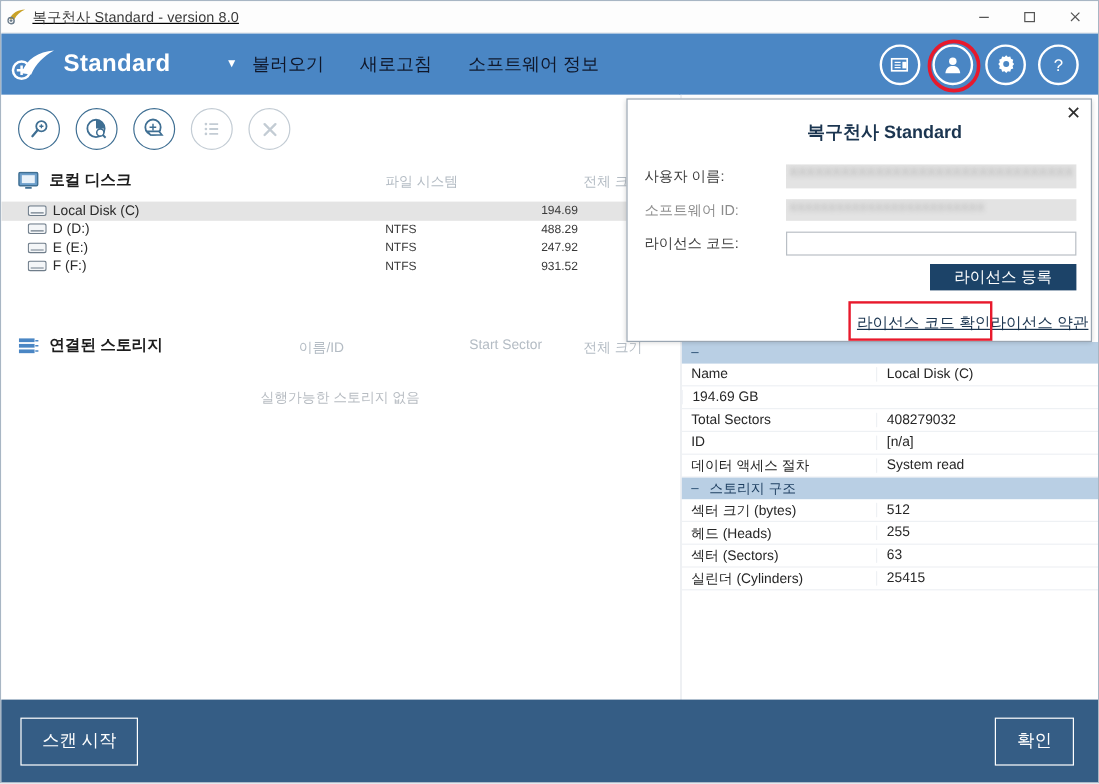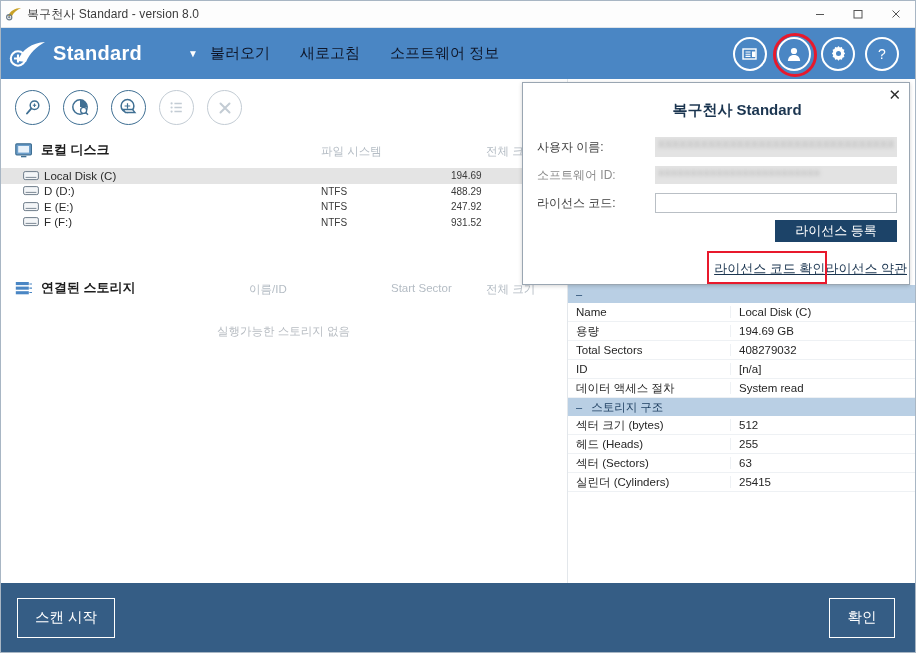--- a/index.html
+++ b/index.html
@@ -8,21 +8,21 @@
     width:916px;height:653px;overflow:hidden;
     background:#ffffff;
     font-family:"Liberation Sans","DejaVu Sans",sans-serif;
     -webkit-font-smoothing:antialiased;
   }
   #app{position:relative;width:916px;height:653px;background:#fff;box-sizing:border-box;
        border:1px solid #a8b6c4;overflow:hidden;}
 
   
   .titlebar{position:absolute;left:0;top:0;width:100%;height:27px;background:#fdfdfd;
-            border-bottom:1px solid #dfe4e9;display:flex;align-items:center;box-sizing:border-box;}
+            border-bottom:1px solid #dfe4e9;display:flex;align-items:center;box-sizing:border-box;text-decoration:underline;}
   .tb-icon{width:26px;height:27px;display:flex;align-items:center;justify-content:center;}
   .tb-icon svg{display:block;}
   .tb-title{font-size:12px;color:#3b3b3b;letter-spacing:.1px;white-space:nowrap;}
   .tb-ctrls{margin-left:auto;display:flex;height:27px;}
   .tb-btn{width:38px;height:27px;display:flex;align-items:center;justify-content:center;cursor:default;}
   .tb-btn svg{display:block;}
 
   
   .header{position:absolute;left:0;top:27px;width:100%;height:51px;background:#4a86c4;
           display:flex;align-items:center;box-sizing:border-box;}
@@ -307,21 +307,20 @@
     <div class="prop-hdr">
       <span class="minus">–</span>
       <span></span>
     </div>
 
     <div class="prow">
       <div class="pkey">Name</div>
       <div class="pval">Local Disk (C)</div>
     </div>
     <div class="prow">
-      <div class="pkey">용량</div>
       <div class="pval">194.69 GB</div>
     </div>
     <div class="prow">
       <div class="pkey">Total Sectors</div>
       <div class="pval">408279032</div>
     </div>
     <div class="prow">
       <div class="pkey">ID</div>
       <div class="pval">[n/a]</div>
     </div>

